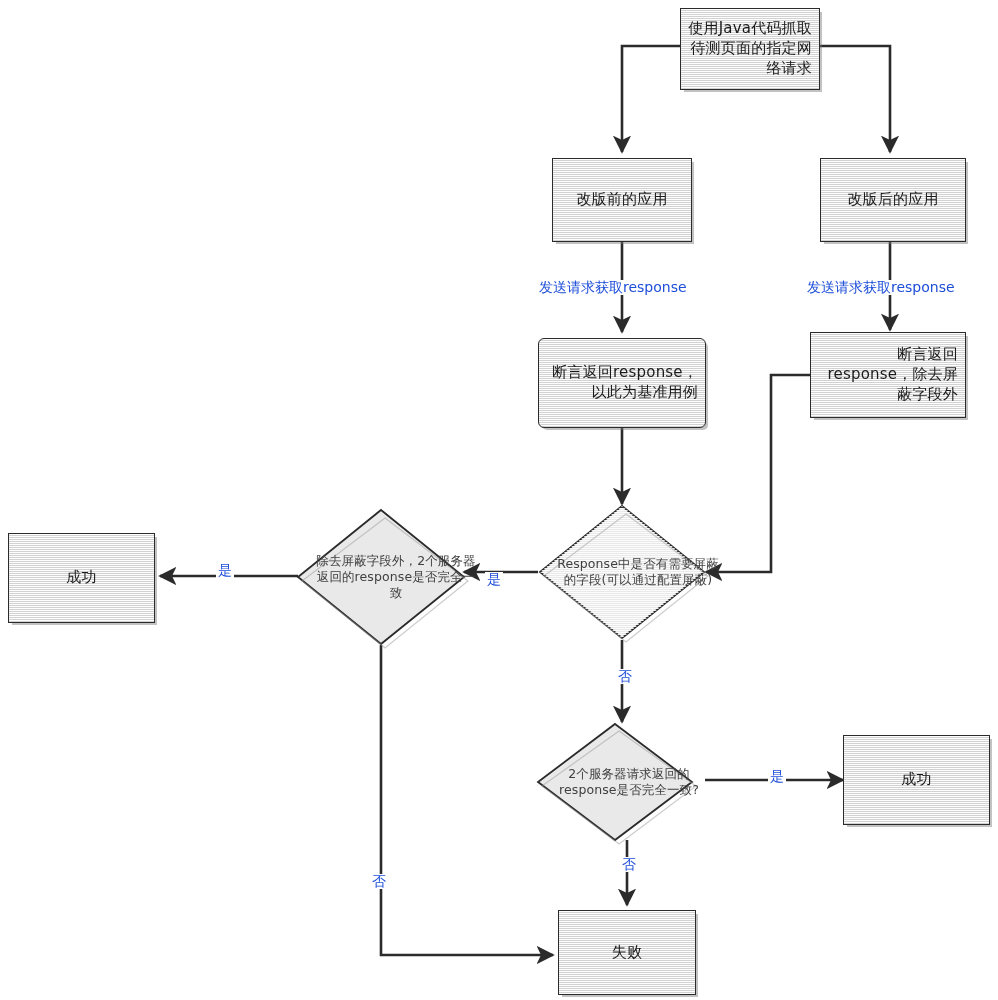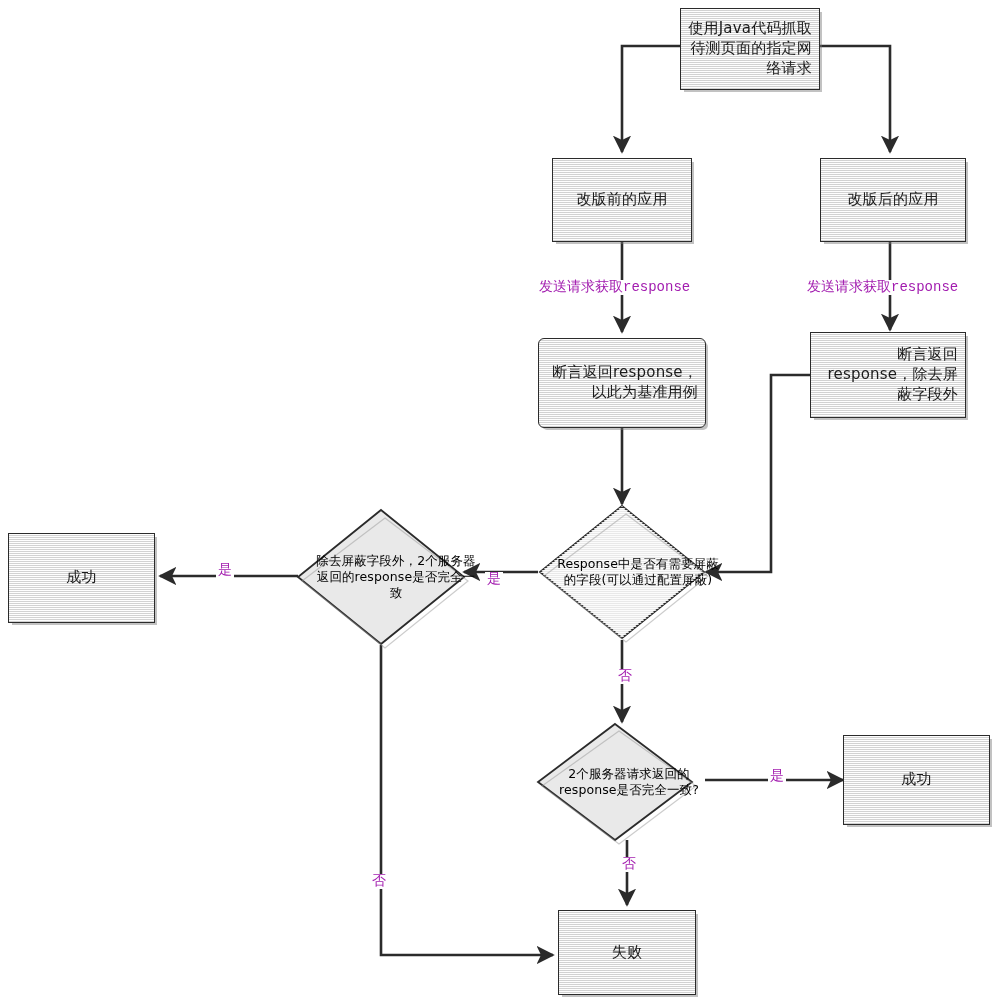--- a/index.html
+++ b/index.html
@@ -62,32 +62,31 @@
     position: absolute;
     left: 0;
     top: 0;
     width: 100%;
     height: 100%;
     display: flex;
     align-items: center;
     justify-content: center;
     text-align: center;
     line-height: 1.3;
-    color: #000000;
+    color: #404040;
     letter-spacing: 0.1px;
   }
   .edge-label {
     position: absolute;
-    color: #a21caf;
+    color: #1d4ed8;
     background: #ffffff;
     padding: 0 2px;
     white-space: nowrap;
     z-index: 4;
     line-height: 1.1;
-    font-family: Liberation Mono, monospace;
   }
   .fs15 { font-size: 15px; }
   .fs14 { font-size: 14px; }
   .fs12p5 { font-size: 12.5px; }
 </style>
 </head>
 <body>
 
 <svg id="flow-canvas" viewBox="0 0 998 1000" xmlns="http://www.w3.org/2000/svg">
   <defs>

